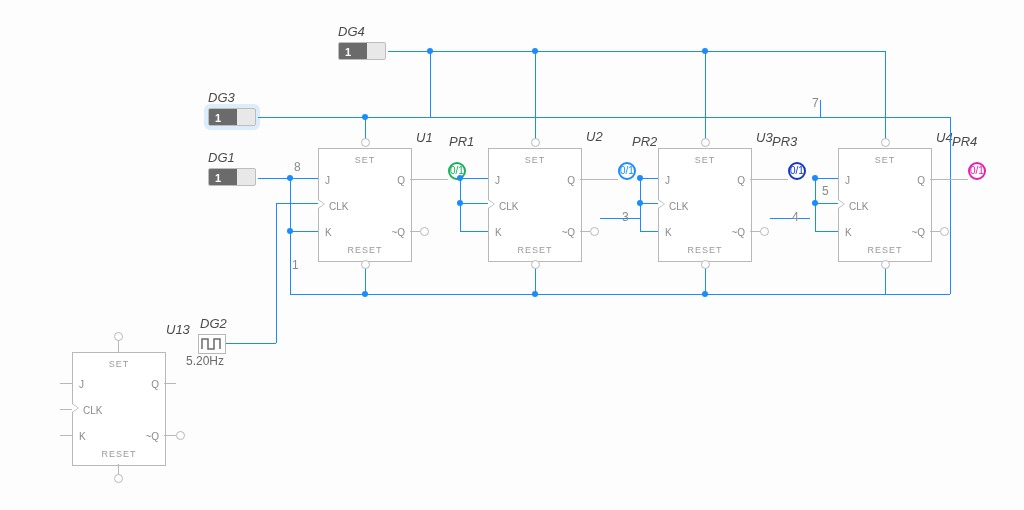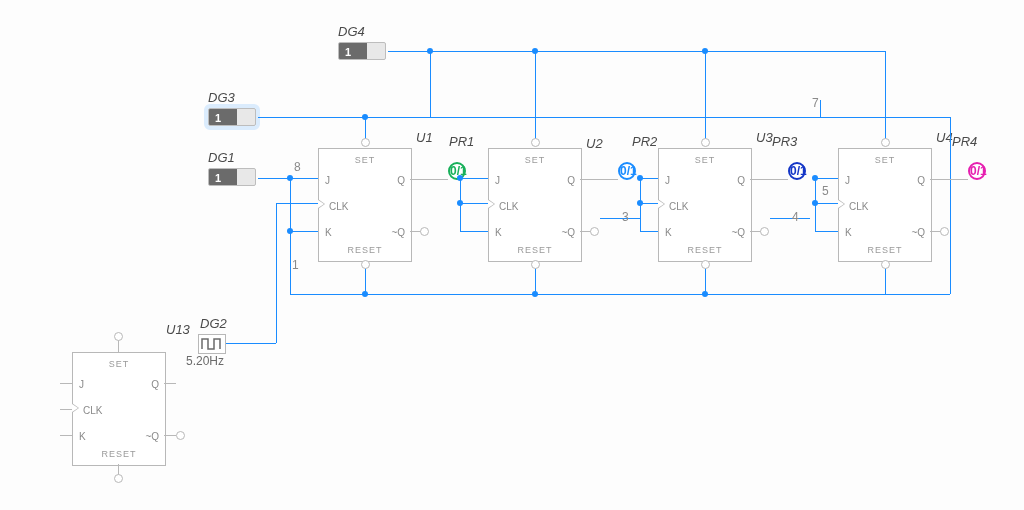--- a/index.html
+++ b/index.html
@@ -15,21 +15,21 @@
   .ff .set,.ff .reset{position:absolute;left:0;right:0;text-align:center;font-size:9px;letter-spacing:1px;color:#9a9a9a}
   .ff .set{top:6px}.ff .reset{bottom:6px}
   .ff .pin{position:absolute;font-size:10px;color:#8a8a8a}
   .ff .j{left:6px;top:26px}.ff .clk{left:10px;top:52px}.ff .k{left:6px;top:78px}
   .ff .q{right:6px;top:26px}.ff .nq{right:6px;top:78px}
   .ff .tri{position:absolute;left:-1px;top:50px;width:0;height:0;border-top:5px solid transparent;border-bottom:5px solid transparent;border-left:7px solid #b8b8b8}
   .ff .tri::after{content:"";position:absolute;left:-7px;top:-4px;width:0;height:0;border-top:4px solid transparent;border-bottom:4px solid transparent;border-left:6px solid #fff}
   .term{position:absolute;width:12px;height:0;border-top:1px solid #b8b8b8}
   .bub{position:absolute;width:7px;height:7px;border:1px solid #b8b8b8;border-radius:50%;background:#fff}
   
-  .probe{position:absolute;width:14px;height:14px;border-radius:50%;border:2px solid;background:#fff;font-size:12px;line-height:14px;text-align:left;font-weight:bold}
+  .probe{position:absolute;width:14px;height:14px;border-radius:50%;border:2px solid;background:#fff;font-size:10px;line-height:14px;text-align:left;font-weight:normal}
   
   .clkbox{position:absolute;width:26px;height:18px;border:1px solid #b8b8b8;background:#fff}
   .clkbox svg{width:100%;height:100%}
   
   .hw,.vw{position:absolute;background:#1a8cff}
   .hw{height:1px}.vw{width:1px}
   .hwg,.vwg{position:absolute;background:#b8b8b8}
   .hwg{height:1px}.vwg{width:1px}
   .node{position:absolute;width:6px;height:6px;border-radius:50%;background:#1a8cff;transform:translate(-3px,-3px)}
 </style>
@@ -71,21 +71,21 @@
   <div class="ff" style="left:488px;top:148px">
     <span class="set">SET</span>
     <span class="reset">RESET</span>
     <span class="pin j">J</span>
     <span class="pin clk">CLK</span>
     <span class="pin k">K</span>
     <span class="pin q">Q</span>
     <span class="pin nq">~Q</span>
     <span class="tri"></span>
   </div>
-  <div class="lbl" style="left:586px;top:136px">U2</div>
+  <div class="lbl" style="left:586px;top:129px">U2</div>
 
   <div class="ff" style="left:658px;top:148px">
     <span class="set">SET</span>
     <span class="reset">RESET</span>
     <span class="pin j">J</span>
     <span class="pin clk">CLK</span>
     <span class="pin k">K</span>
     <span class="pin q">Q</span>
     <span class="pin nq">~Q</span>
     <span class="tri"></span>

